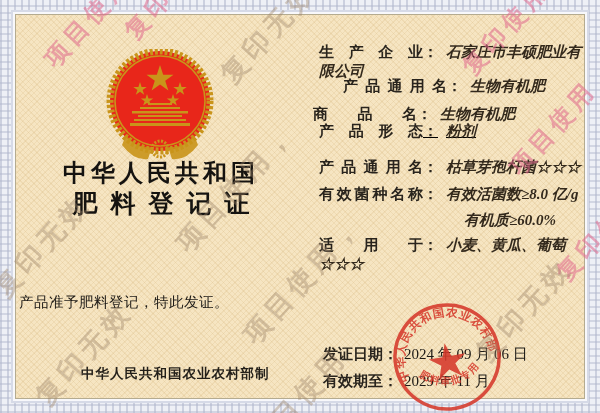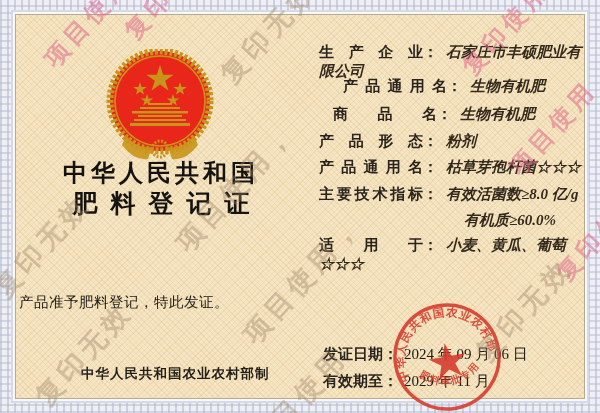--- a/index.html
+++ b/index.html
@@ -84,31 +84,31 @@
     <div class="abs stmt" style="left:3px;top:278px;">产品准予肥料登记，特此发证。</div>
 
     <div class="abs" style="left:303px;top:28px;">
       <span class="flabel">生产企业</span><span class="fcolon">：</span><span class="fvalue">石家庄市丰硕肥业有限公司</span>
     </div>
 
     <div class="abs issuer" style="left:65px;top:350px;">中华人民共和国农业农村部制</div>
     <div class="abs" style="left:303px;top:62px;padding-left:24px;">
       <span class="flabel">产品通用名</span><span class="fcolon">：</span><span class="fvalue">生物有机肥</span>
     </div>
-    <div class="abs" style="left:317px;top:90px;">
+    <div class="abs" style="left:297px;top:90px;">
       <span class="flabel">商品名</span><span class="fcolon">：</span><span class="fvalue">生物有机肥</span>
     </div>
-    <div class="abs" style="left:303px;top:117px;">
+    <div class="abs" style="left:303px;top:107px;text-decoration:underline;">
       <span class="flabel">产品形态</span><span class="fcolon">：</span><span class="fvalue">粉剂</span>
     </div>
     <div class="abs" style="left:303px;top:143px;">
       <span class="flabel">产品通用名</span><span class="fcolon">：</span><span class="fvalue">枯草芽孢杆菌☆☆☆</span>
     </div>
     <div class="abs" style="left:303px;top:170px;">
-      <span class="flabel">主要技术指标</span><span class="fcolon">：</span><span class="fvalue">有效活菌数≥8.0 亿/g</span>
+      <span class="flabel">有效菌种名称</span><span class="fcolon">：</span><span class="fvalue">有效活菌数≥8.0 亿/g</span>
     </div>
     <div class="abs fvalue" style="left:440px;top:196px;">有机质≥60.0%</div>
     <div class="abs" style="left:303px;top:221px;">
       <span class="flabel">适用于</span><span class="fcolon">：</span><span class="fvalue">小麦、黄瓜、葡萄☆☆☆</span>
     </div>
 
     <div class="abs daterow" style="left:307px;top:330px;">
       <span class="lbl">发证日期：</span><span class="dateval">2024 年 09 月 06 日</span>
     </div>
     <div class="abs daterow" style="left:307px;top:357px;">

